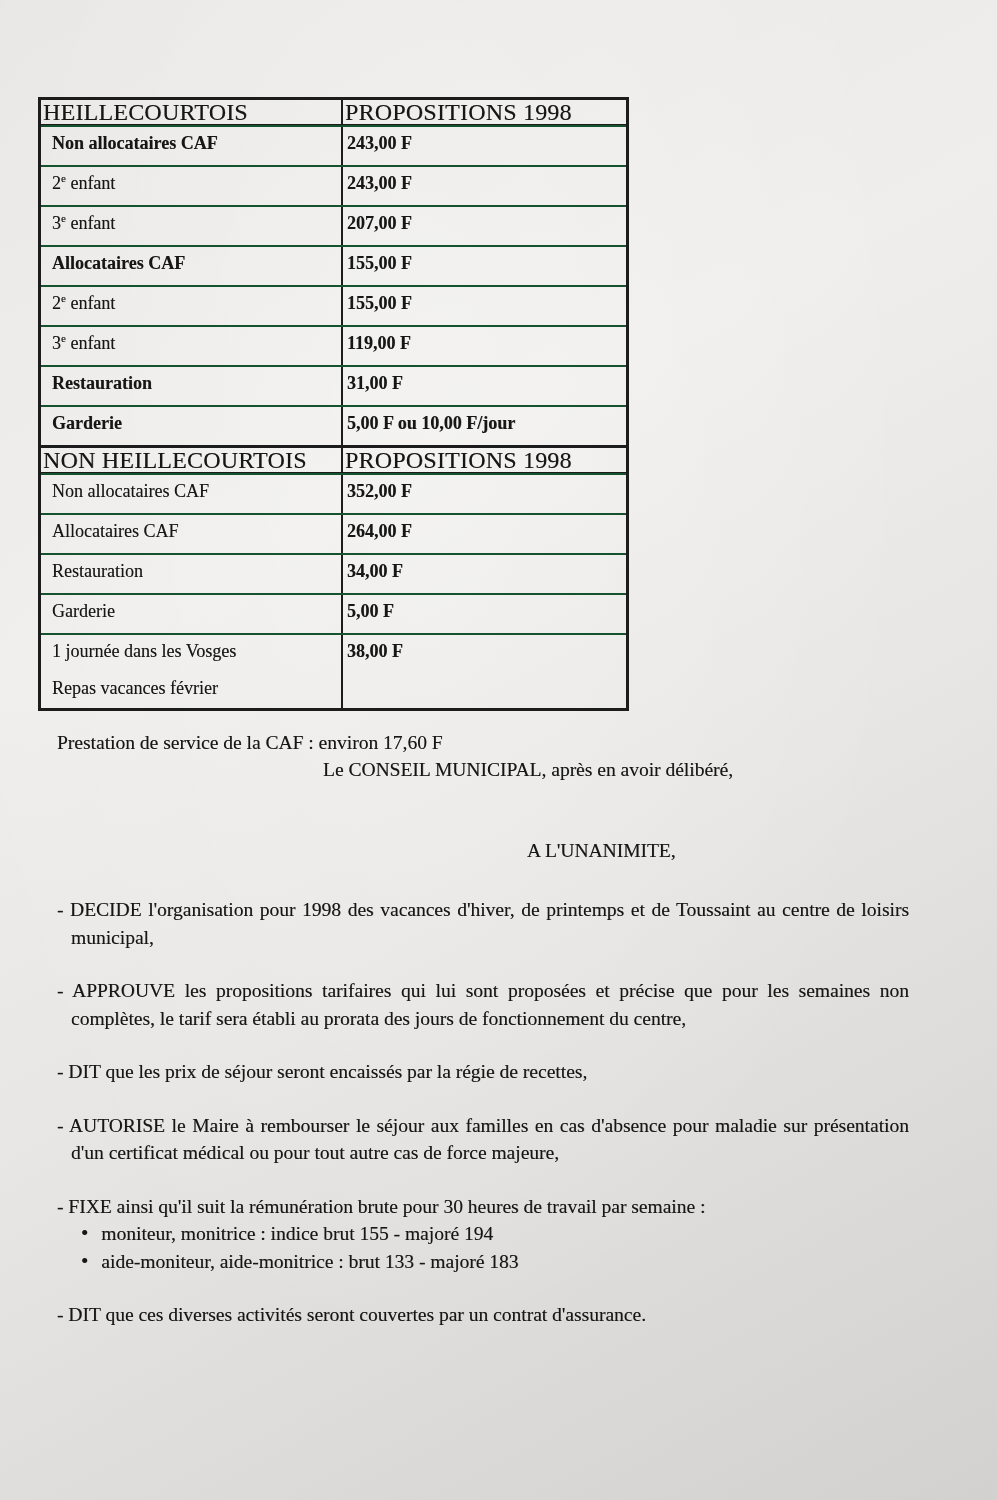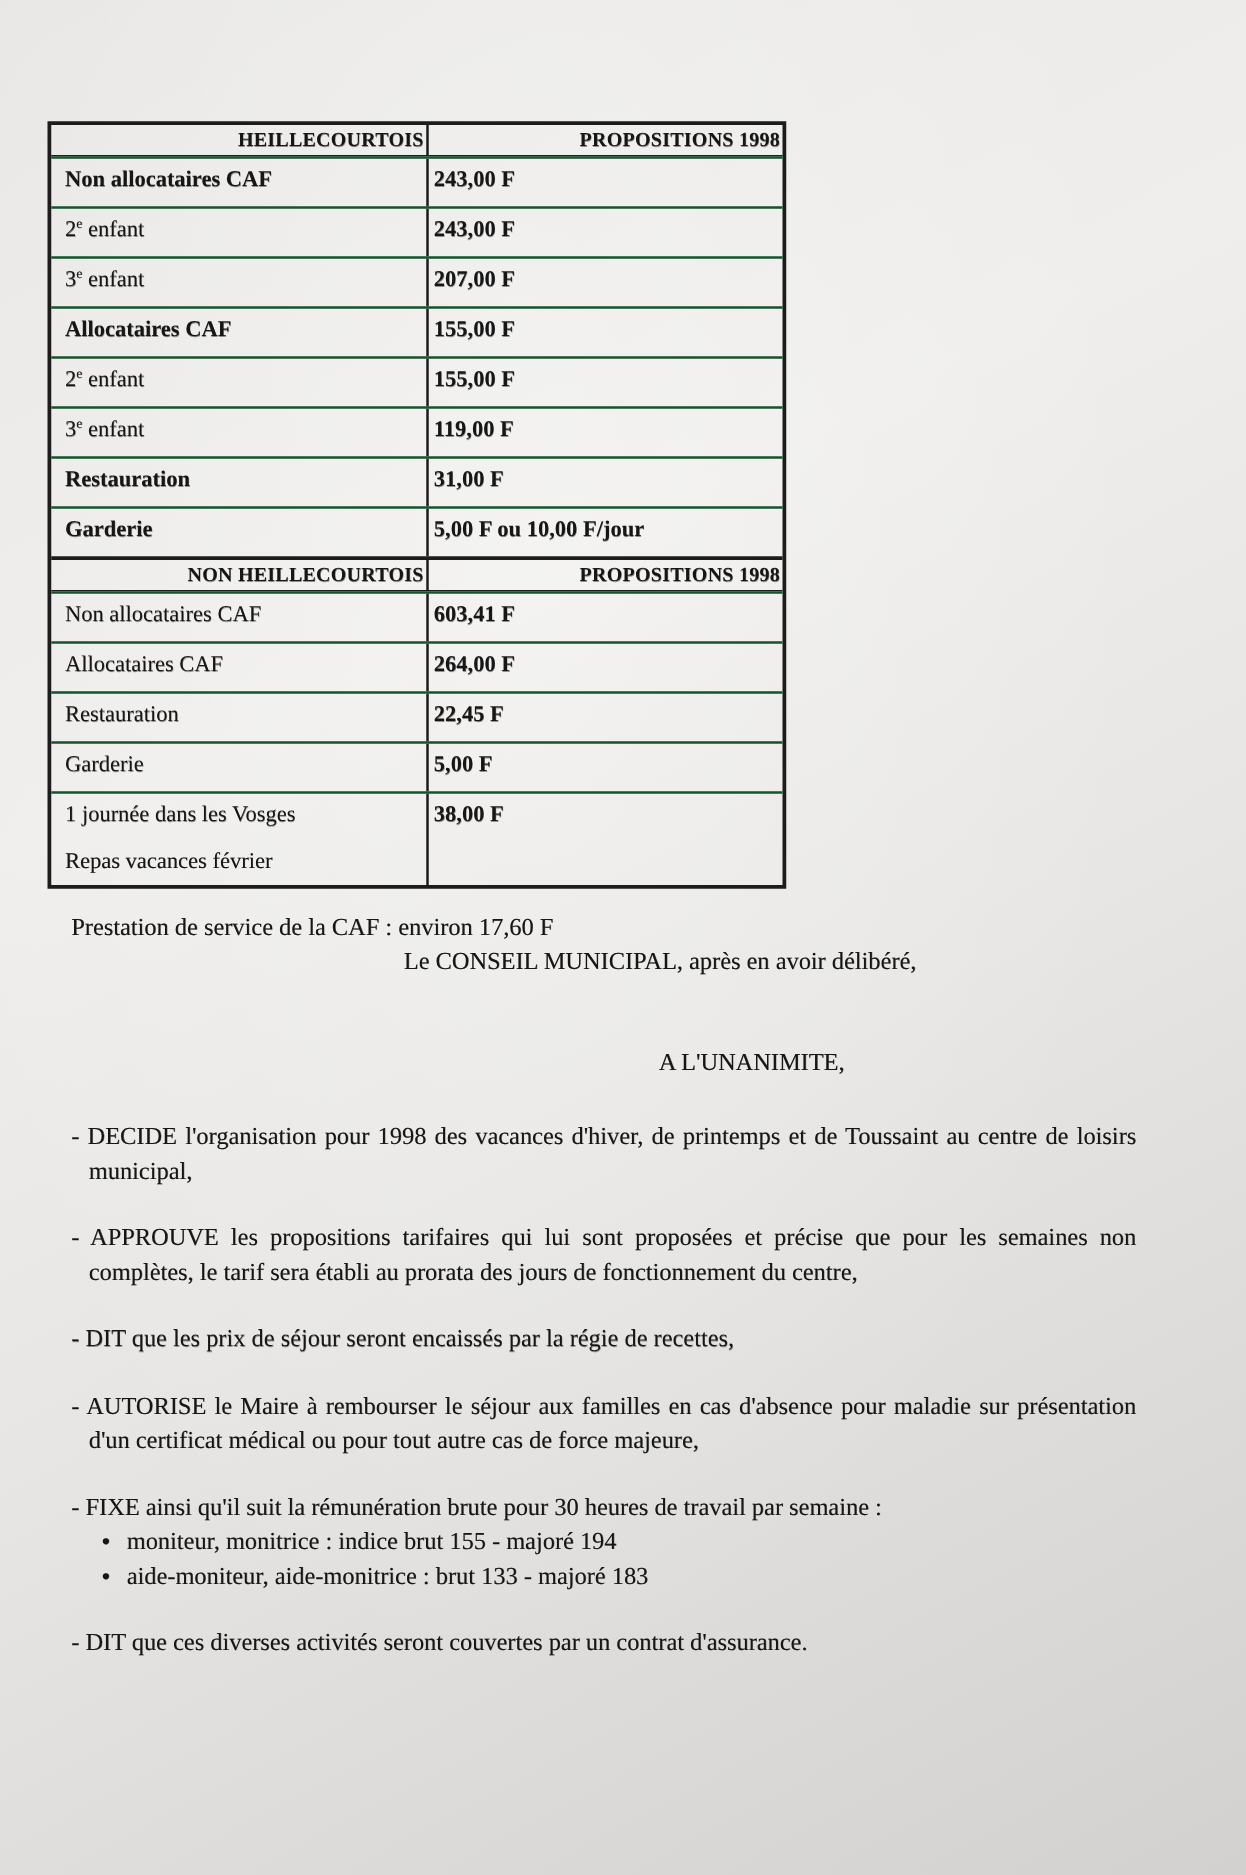--- a/index.html
+++ b/index.html
@@ -22,21 +22,21 @@
   }
   .tr{display:grid;grid-template-columns:302px 1fr;border-top:2px solid #14532d;box-sizing:border-box;}
   .tr:first-child{border-top:none;}
   .tr.thead{min-height:25px;border-bottom:1px solid #1c1c1c;}
   .tr.thead.sect2{border-top:3px solid #1c1c1c;}
   .tr.datarow{min-height:40px;}
   .tr.tall{min-height:75px;}
   .td{box-sizing:border-box;font-size:18px;line-height:23px;padding:5px 6px 0 11px;}
   .td.labelcell{border-right:2px solid #1c1c1c;}
   .td.valuecell{text-align:left;font-weight:bold;padding-left:4px;}
-  .td.th{font-weight:bold;text-align:right;padding:1px 2px 0 2px;font-size:16px;letter-spacing:0.2px;}
+  .td.th{font-weight:normal;text-align:left;padding:1px 2px 0 2px;font-size:24px;letter-spacing:0.2px;}
   .bold{font-weight:bold;}
   sup.e{font-size:11px;vertical-align:7px;line-height:0;}
   .tall .line2{margin-top:14px;}
 
   
   .bodytext{font-size:19.5px;line-height:27.5px;}
   .prestation{position:absolute;left:57px;top:729px;margin:0;}
   .conseil{position:absolute;left:323px;top:756px;margin:0;}
   .unanimite{position:absolute;left:527px;top:837px;margin:0;}
   .decisions{position:absolute;left:57px;top:884px;width:852px;}
@@ -99,31 +99,31 @@
       <div class="td valuecell">5,00 F ou 10,00 F/jour</div>
     </div>
 
     <div class="tr thead sect2">
       <div class="td th labelcell">NON HEILLECOURTOIS</div>
       <div class="td th valuecell">PROPOSITIONS 1998</div>
     </div>
 
     <div class="tr datarow">
       <div class="td labelcell">Non allocataires CAF</div>
-      <div class="td valuecell">603,41 F</div>
+      <div class="td valuecell">352,00 F</div>
     </div>
 
     <div class="tr datarow">
       <div class="td labelcell">Allocataires CAF</div>
       <div class="td valuecell">264,00 F</div>
     </div>
 
     <div class="tr datarow">
       <div class="td labelcell">Restauration</div>
-      <div class="td valuecell">22,45 F</div>
+      <div class="td valuecell">34,00 F</div>
     </div>
 
     <div class="tr datarow">
       <div class="td labelcell">Garderie</div>
       <div class="td valuecell">5,00 F</div>
     </div>
 
     <div class="tr tall">
       <div class="td labelcell">
         <div class="line1">1 journée dans les Vosges</div>

